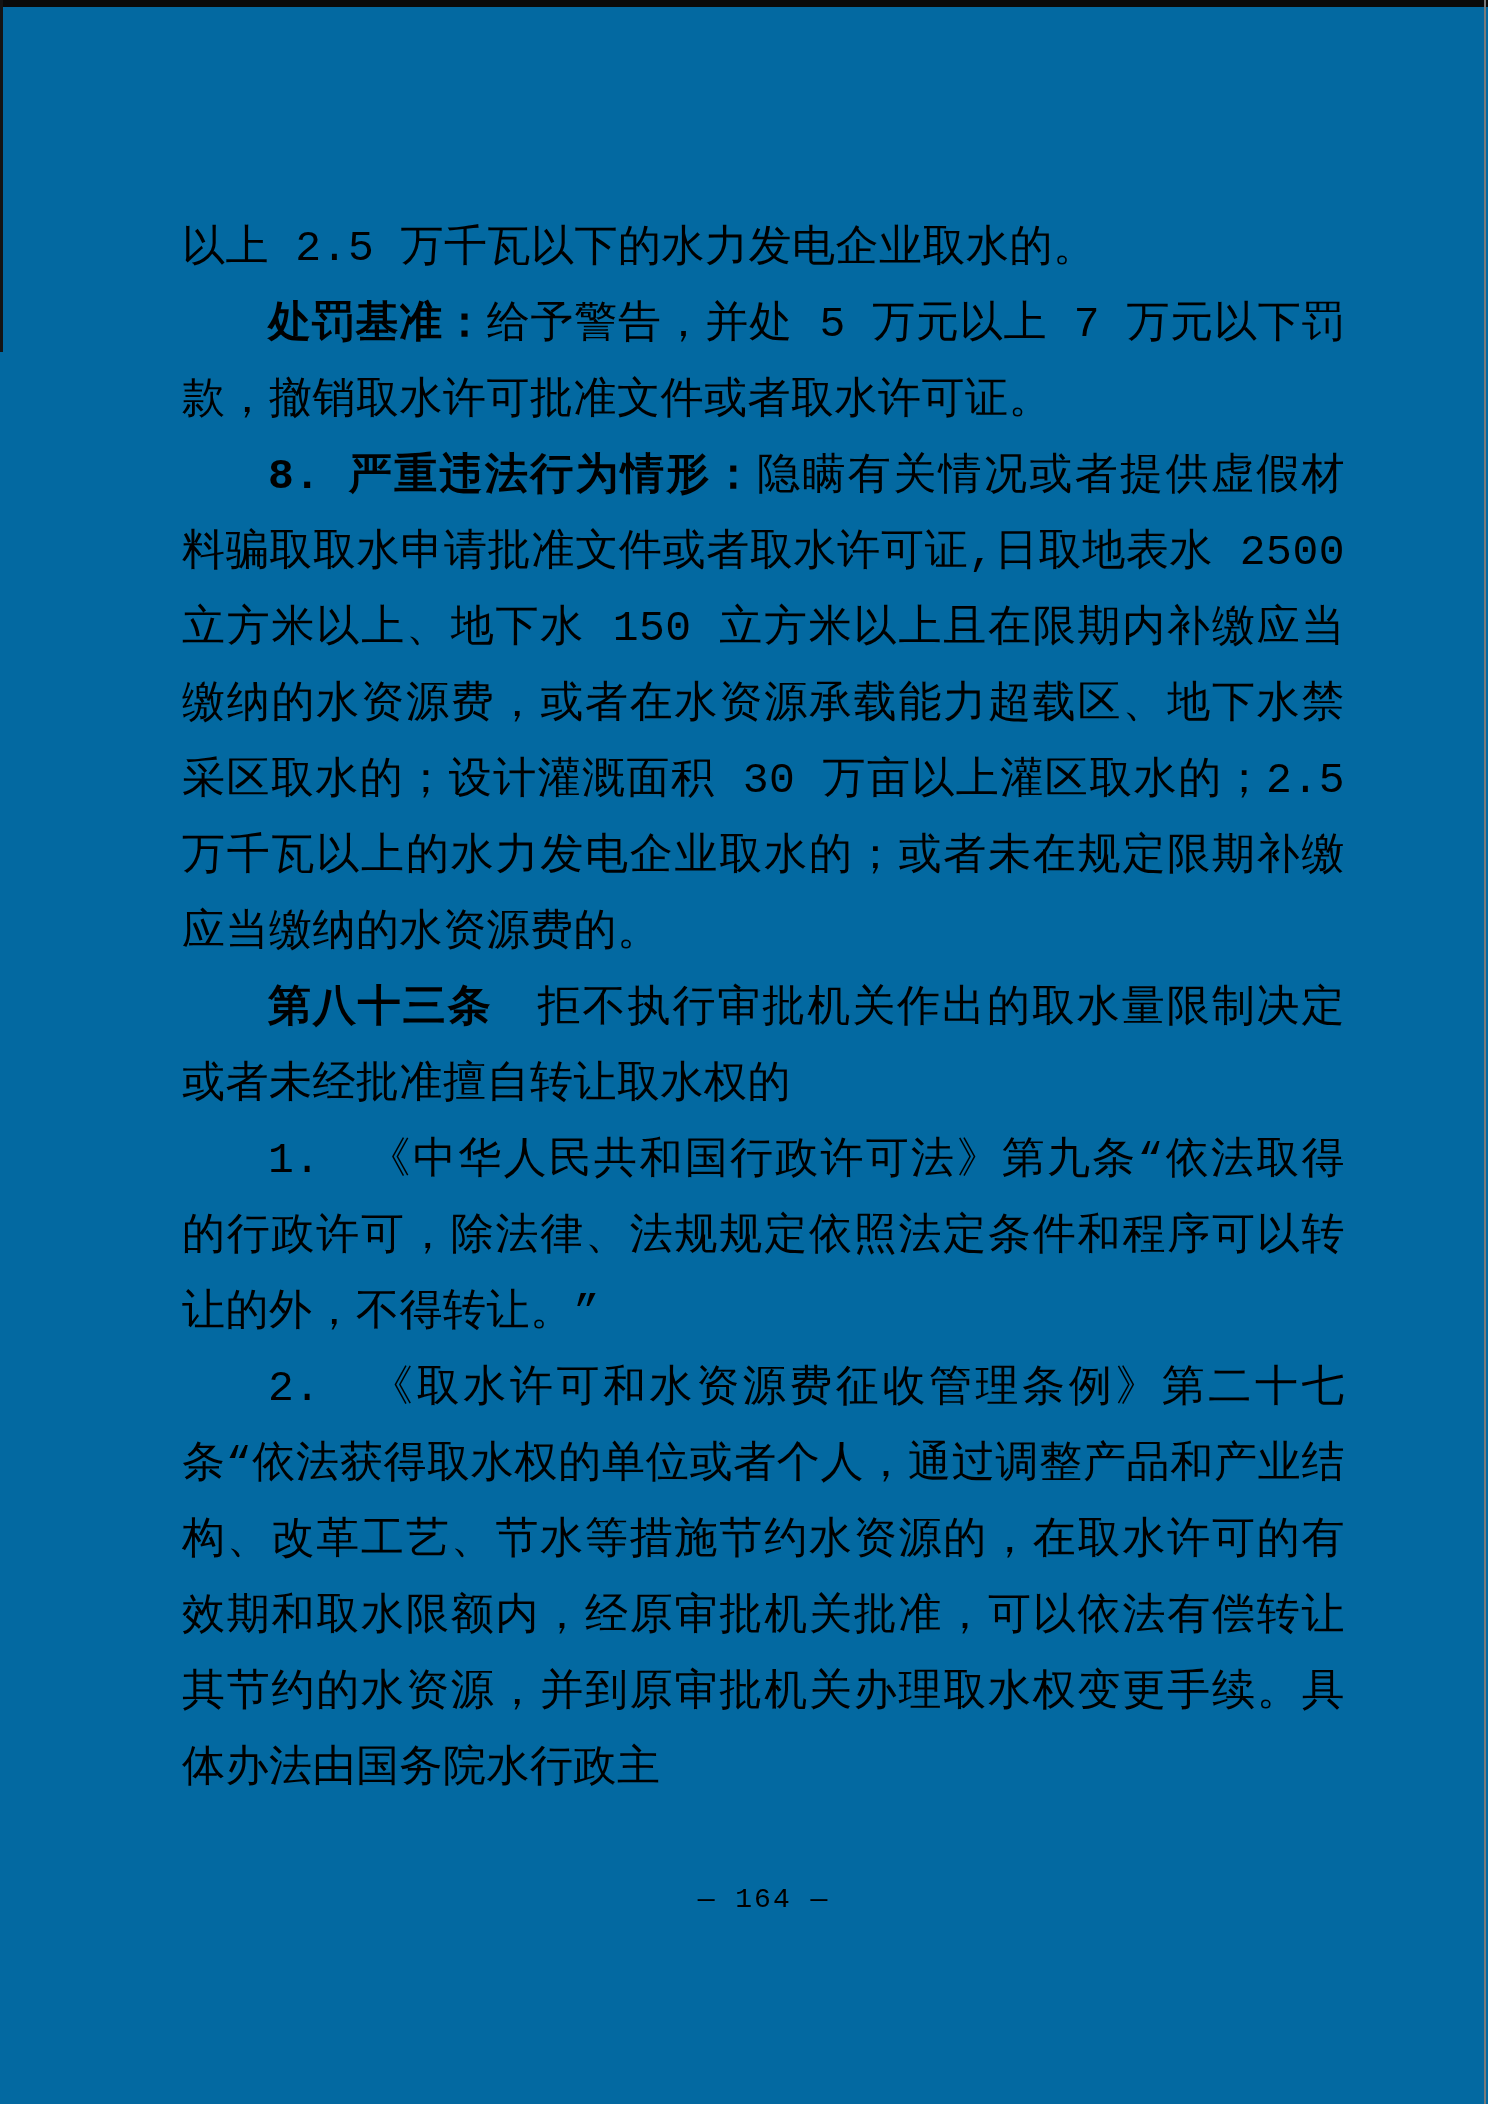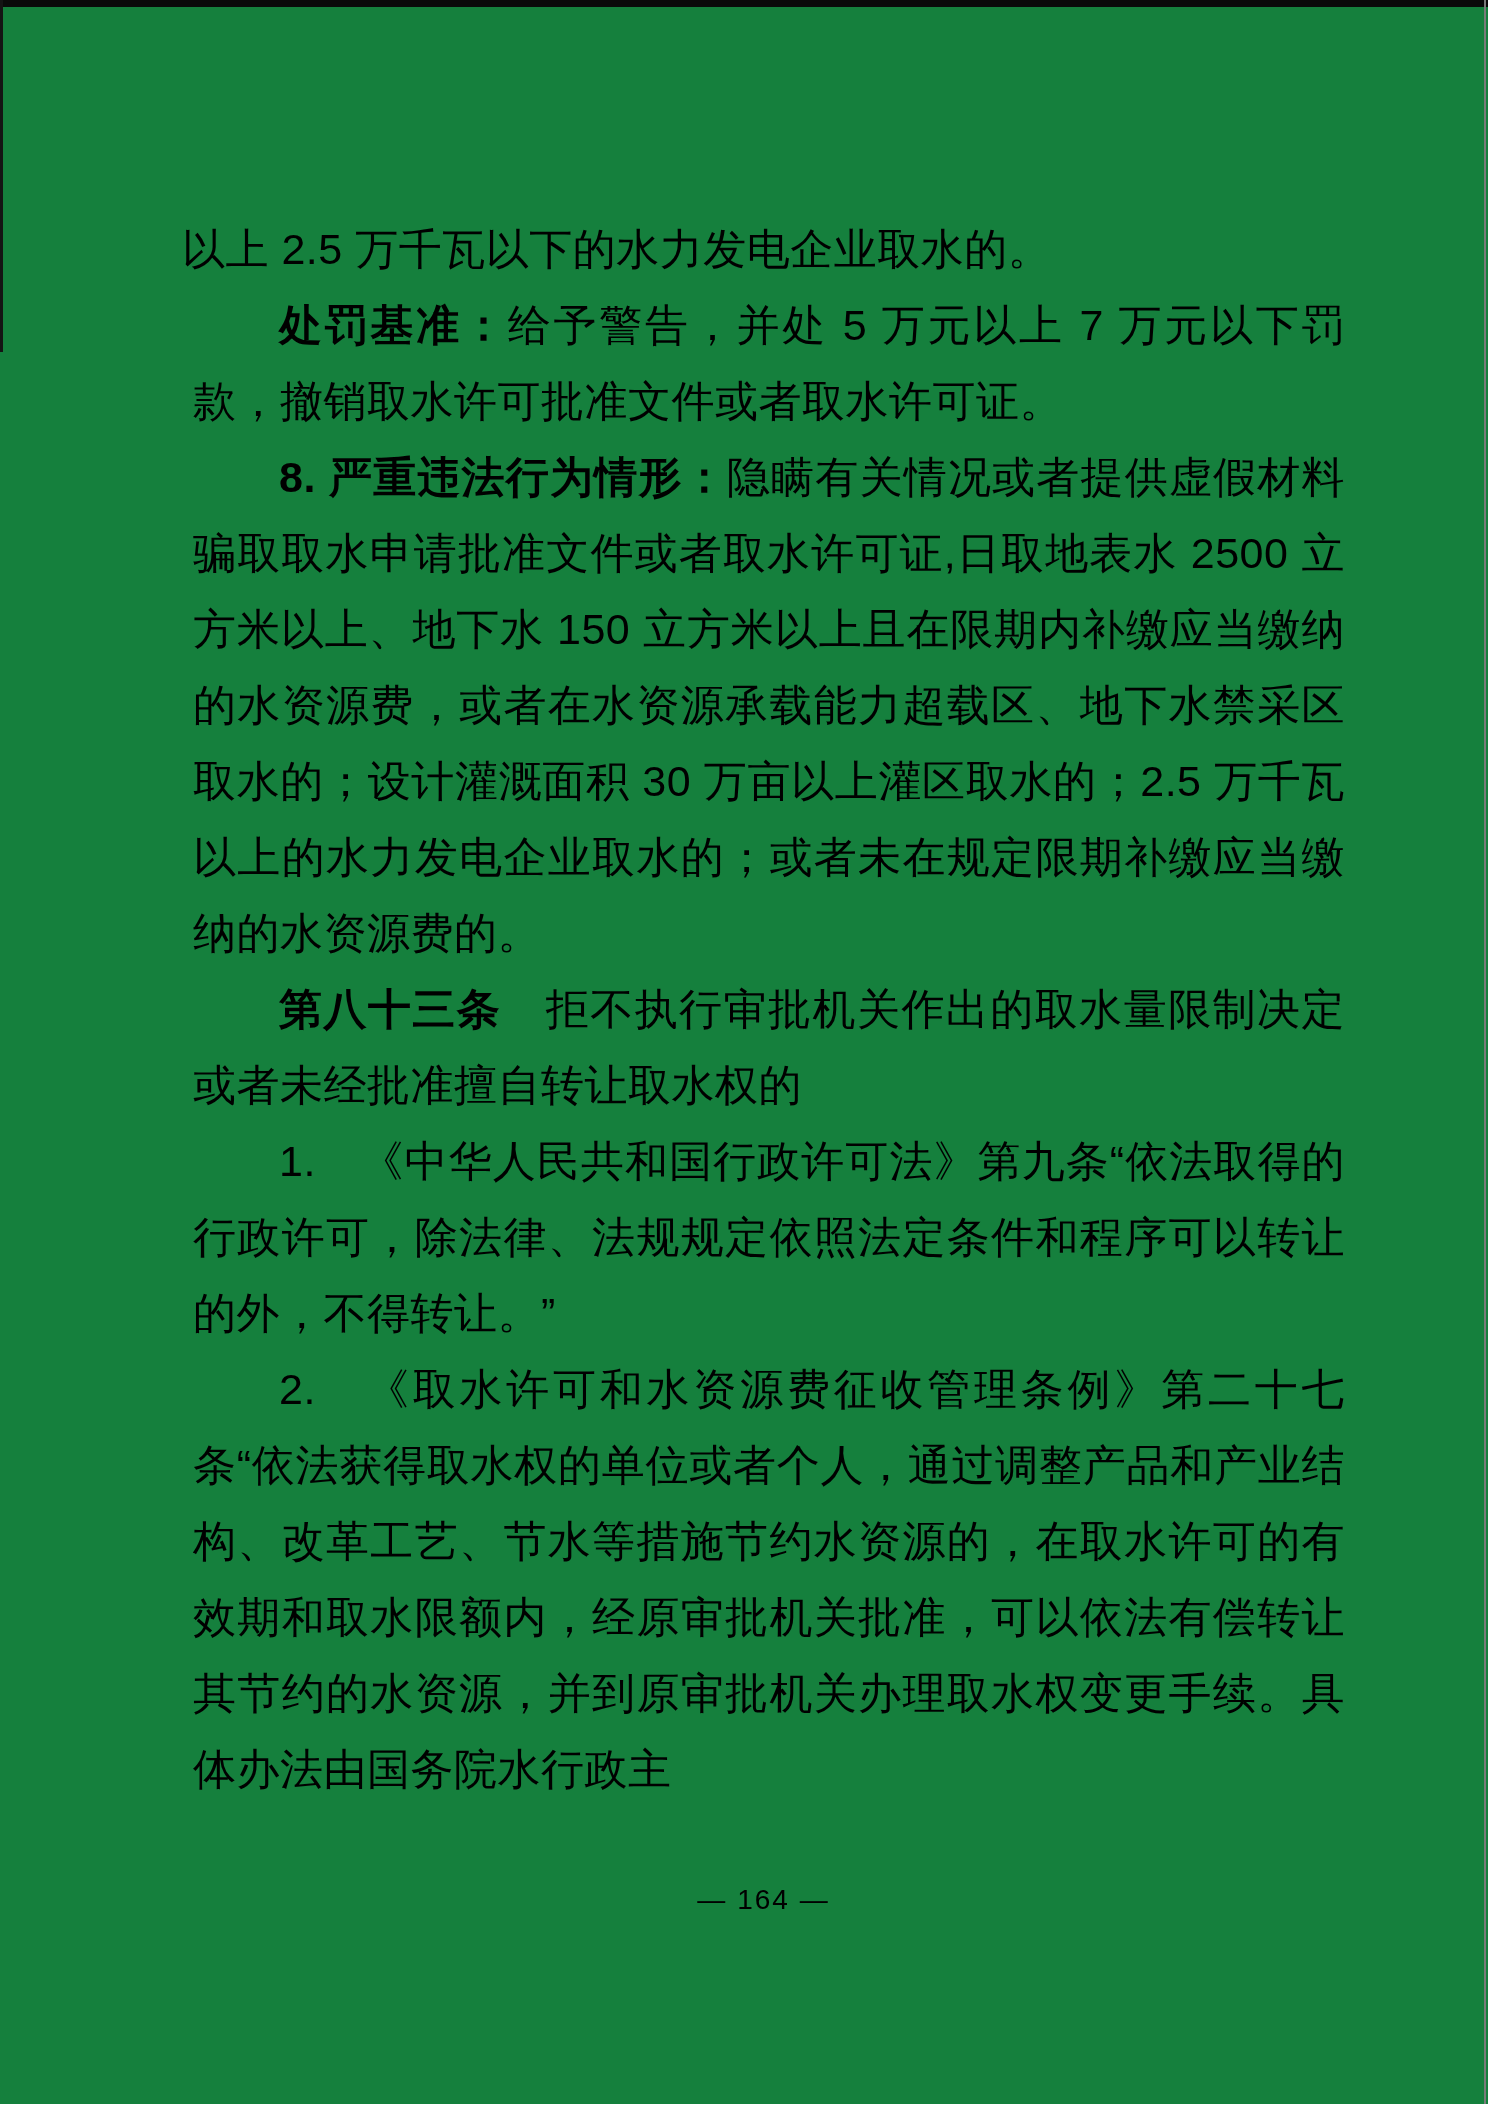--- a/index.html
+++ b/index.html
@@ -4,23 +4,23 @@
 <style>
   html, body {
     margin: 0;
     padding: 0;
     background: #ffffff;
   }
   .page {
     position: relative;
     width: 1488px;
     height: 2104px;
-    background: #15803d;
+    background: #0369a1;
     overflow: hidden;
-    font-family: Liberation Sans, sans-serif;
+    font-family: Liberation Mono, monospace;
     color: #000000;
   }
   .border-top {
     position: absolute;
     top: 0; left: 0;
     width: 100%;
     height: 7px;
     background: #0a0a0a;
   }
   .border-left {
@@ -48,21 +48,20 @@
     text-align: justify;
     text-justify: inter-ideograph;
     letter-spacing: 0.5px;
   }
   .doc-body p.para {
     margin: 0;
     padding: 0;
   }
   .doc-body p.para.indent {
     text-indent: 2em;
-    margin-left: 11px;
   }
   .seg.bold {
     font-weight: 700;
   }
   .page-number {
     position: absolute;
     top: 1878px;
     left: 182px;
     width: 1163px;
     text-align: center;

